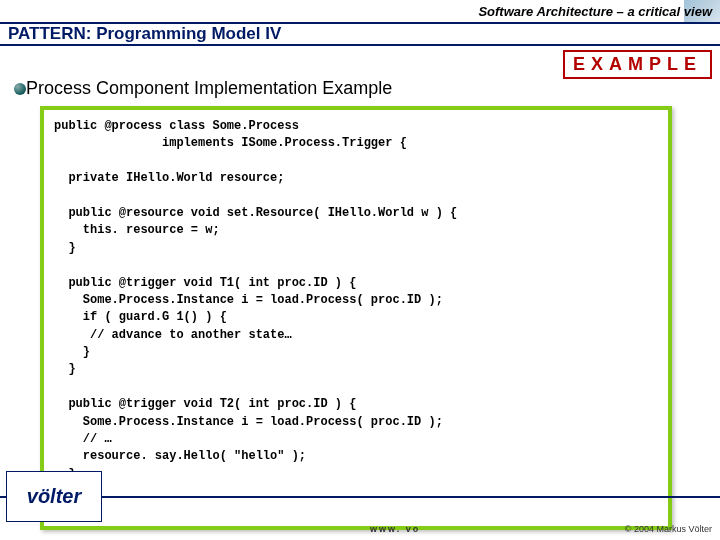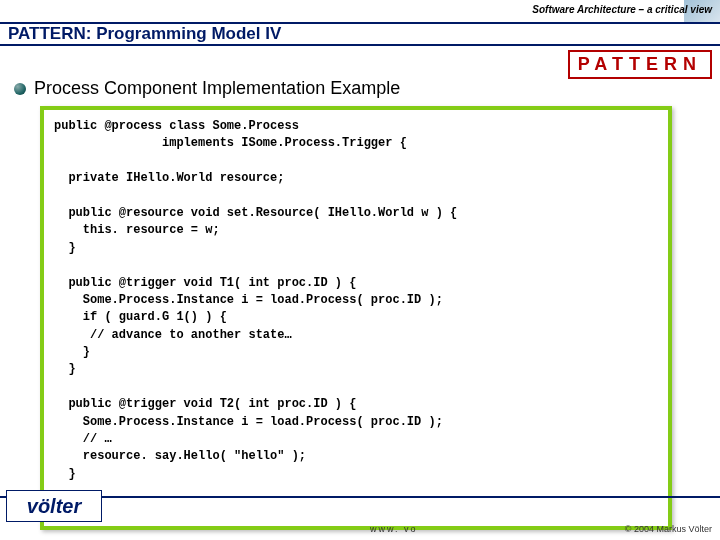--- a/index.html
+++ b/index.html
@@ -8,21 +8,21 @@
     height: 540px;
     font-family: Verdana, Arial, sans-serif;
     background: #fff;
     position: relative;
     overflow: hidden;
   }
   .header-top {
     position: absolute;
     top: 4px;
     right: 8px;
-    font-size: 10px;
+    font-size: 13px;
     font-weight: bold;
     font-style: italic;
     color: #000;
   }
   .header-icon {
     position: absolute;
     top: 0;
     right: 0;
     width: 36px;
     height: 24px;
@@ -54,21 +54,20 @@
     color: #b30000;
     letter-spacing: 6px;
     background: #fff;
   }
   .bullet-row {
     position: absolute;
     top: 78px;
     left: 14px;
     display: flex;
     align-items: center;
-    gap: 8px;
   }
   .bullet {
     width: 12px;
     height: 12px;
     border-radius: 50%;
     background: radial-gradient(circle at 30% 30%, #8aa 0%, #266 60%, #033 100%);
   }
   .bullet-text {
     font-size: 18px;
     color: #000;
@@ -104,21 +103,21 @@
     left: 0;
     right: 0;
     height: 2px;
     background: #001a66;
   }
   .logo-block {
     position: absolute;
     left: 6px;
     bottom: 18px;
     width: 96px;
-    height: 32px;
+    height: 51px;
     border: 1px solid #001a66;
     display: flex;
     align-items: center;
     justify-content: center;
     background: #fff;
     margin-top: 10px;
   }
   .logo-text {
     font-size: 20px;
     font-weight: bold;
@@ -133,41 +132,42 @@
     letter-spacing: 3px;
     color: #333;
   }
   .footer-mid {
     position: absolute;
     left: 370px;
     bottom: 6px;
     font-size: 9px;
     letter-spacing: 2px;
     color: #333;
+    font-weight: bold;
   }
   .footer-right {
     position: absolute;
     right: 8px;
     bottom: 6px;
     font-size: 9px;
     color: #333;
     padding-left: 29px;
   }
 </style>
 </head>
 <body>
 
 <div class="header-icon"></div>
 <div class="header-top">Software Architecture – a critical view</div>
 
 <div class="title-bar">
   <span class="title-bar-text">PATTERN: Programming Model IV</span>
 </div>
 
-<div class="example-badge">PATTERN</div>
+<div class="example-badge">EXAMPLE</div>
 
 <div class="bullet-row">
   <div class="bullet"></div>
   <div class="bullet-text">Process Component Implementation Example</div>
 </div>
 
 <div class="code-box">
   <pre>public @process class Some.Process
                implements ISome.Process.Trigger {
 

